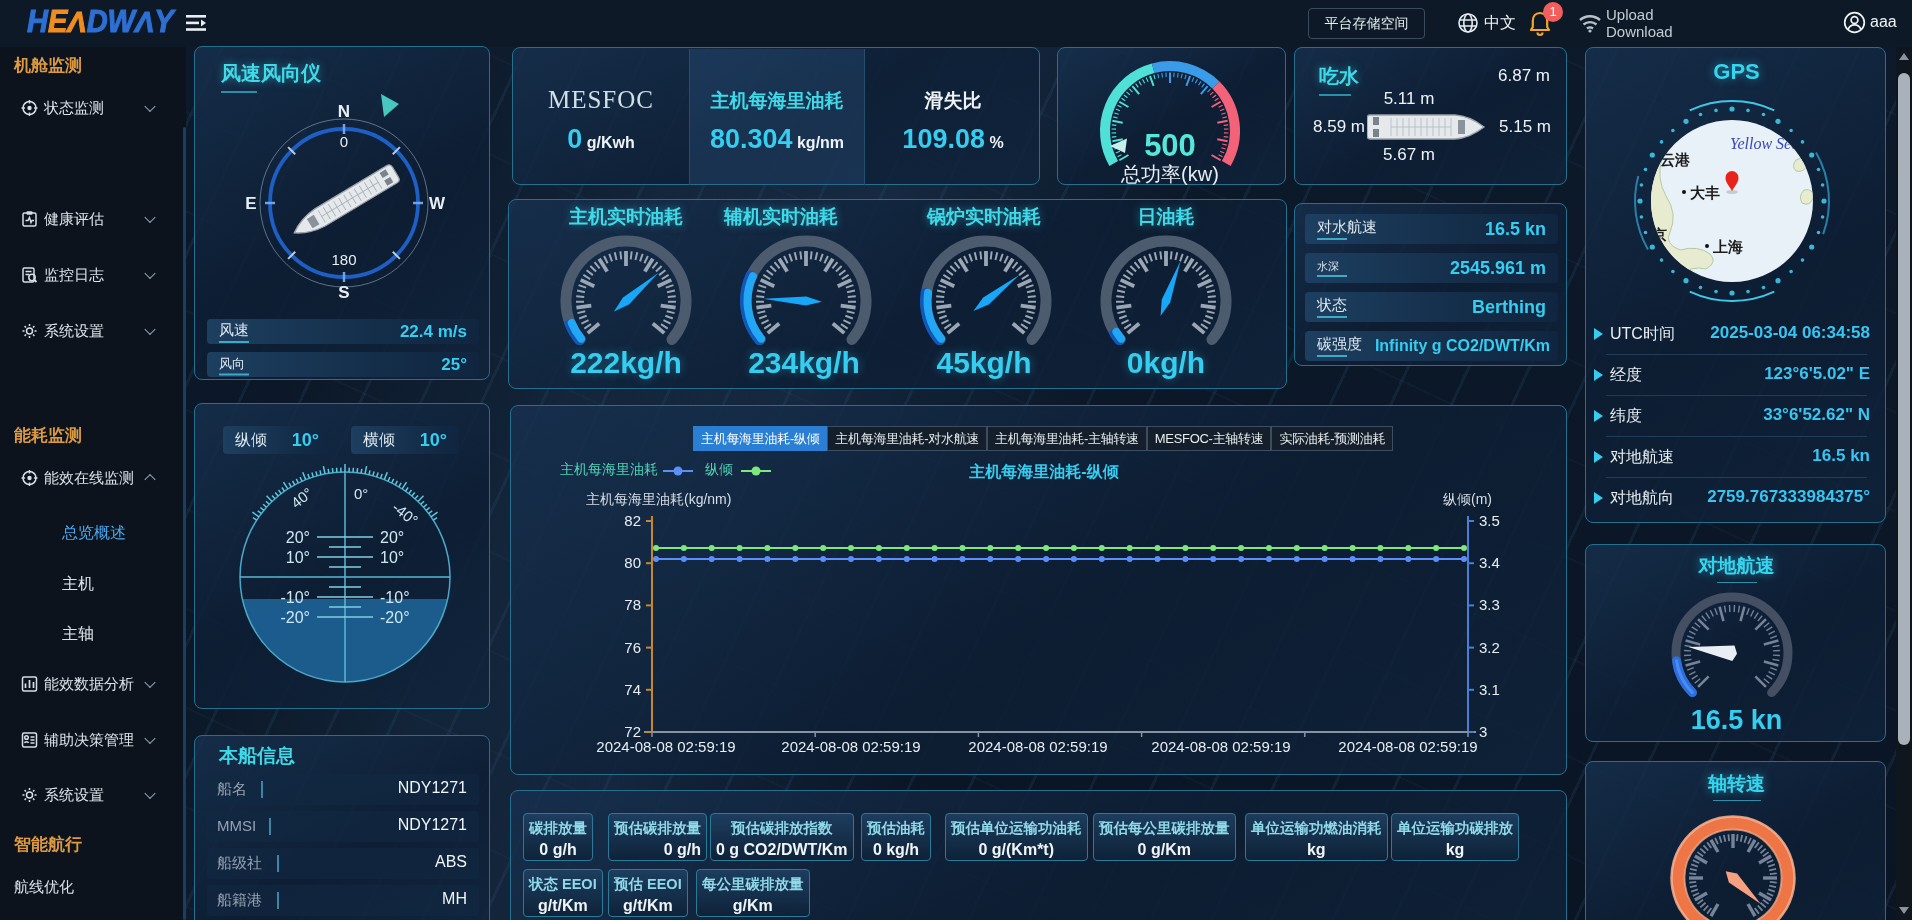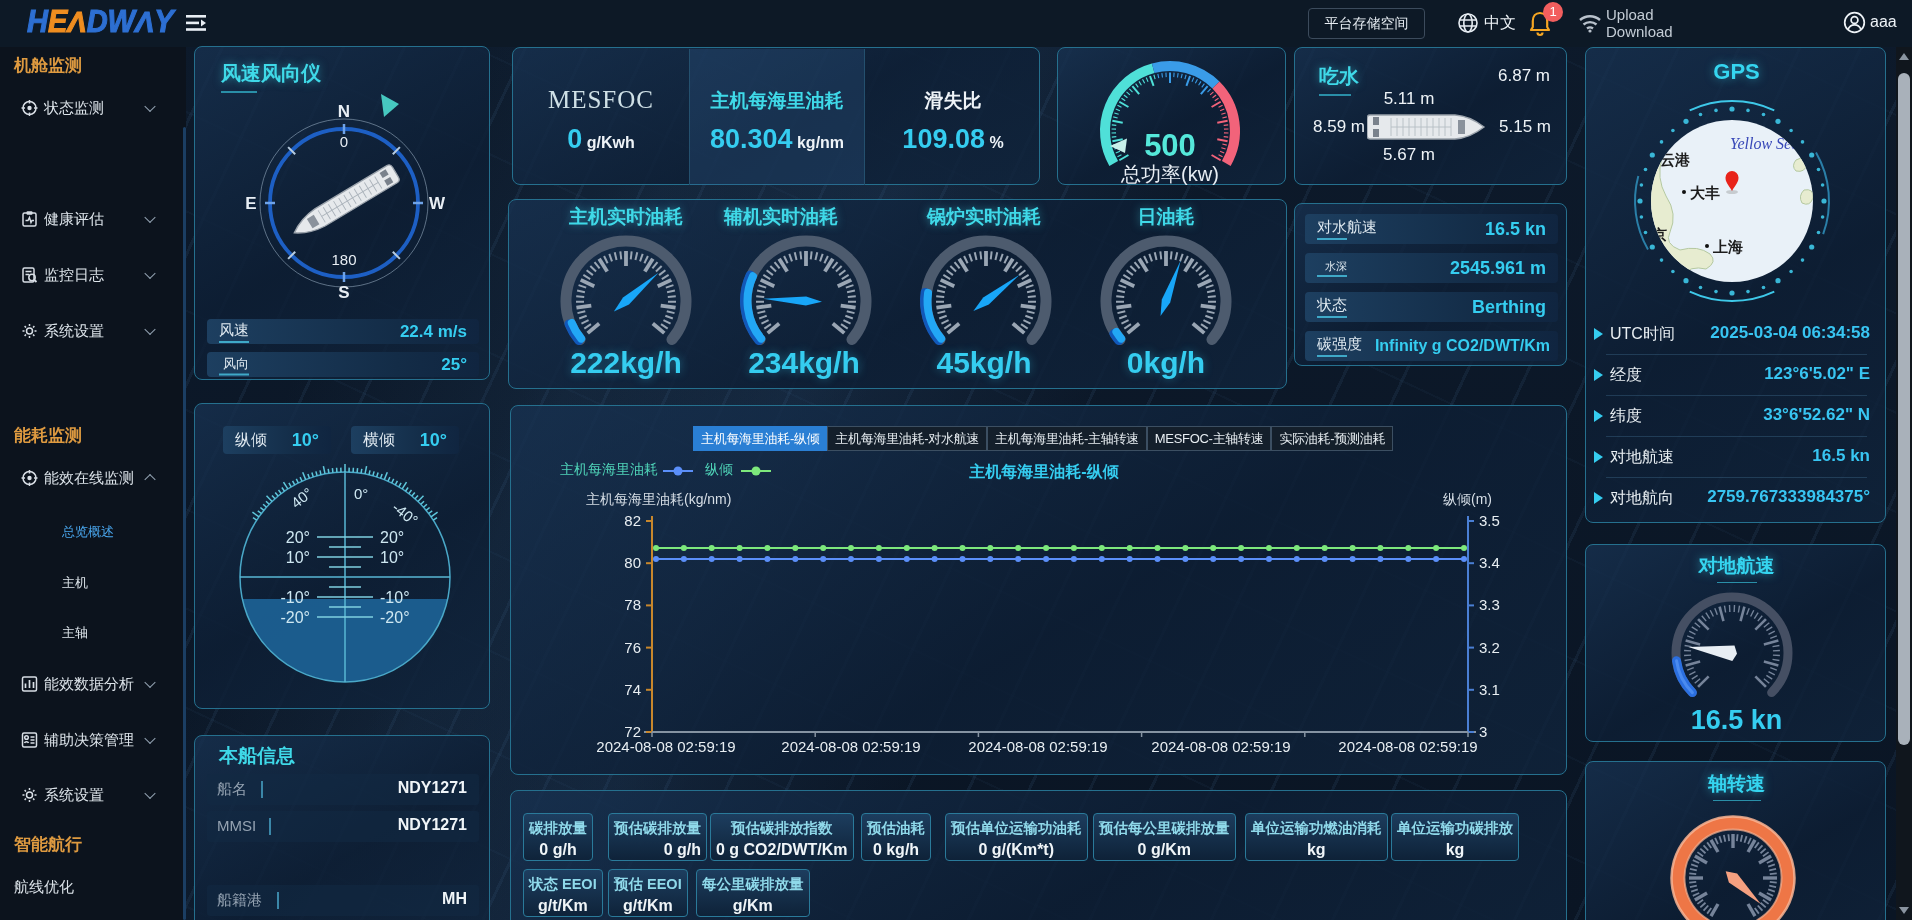--- a/index.html
+++ b/index.html
@@ -12,35 +12,35 @@
 repeating-linear-gradient(115deg, rgba(70,110,150,0.13) 0 3px, rgba(0,0,0,0) 3px 55px),
 repeating-linear-gradient(25deg, rgba(60,100,140,0.07) 0 2px, rgba(0,0,0,0) 2px 90px),
 linear-gradient(180deg,#0d1a2b 0%,#0a1524 100%);}
 #header{position:absolute;left:0;top:0;width:1912px;height:47px;background:#0d1926;}
 #sidebar{position:absolute;left:0;top:47px;width:186px;height:873px;background:#0c131d;}
 #sidebar:after{content:"";position:absolute;right:0;top:80px;bottom:0;width:3px;background:#1b3e63;border-radius:2px;}
 .panel{position:absolute;border:1.5px solid #25708e;border-radius:8px;
 background:linear-gradient(150deg, rgba(23,49,80,0.80) 0%, rgba(13,30,52,0.85) 55%, rgba(16,36,60,0.80) 100%);}
 .ptitle{color:#3fd9e8;font-size:20px;font-weight:bold;text-shadow:0 0 9px rgba(62,215,235,0.5);}
 .ptitle u{display:block;width:36px;height:2px;background:#2a8fa8;margin-top:4px;}
-.row-box{position:absolute;border-radius:4px;background:linear-gradient(90deg,#1d3f60 0%,#132c47 70%,#102540 100%);text-align:right;}
+.row-box{position:absolute;border-radius:4px;background:linear-gradient(90deg,#1d3f60 0%,#132c47 70%,#102540 100%);}
 .row-lab{position:absolute;left:12px;top:50%;transform:translateY(-50%);color:#dfe9f0;font-size:16px;}
 .row-lab i{display:block;font-style:normal;height:0;border-bottom:2px solid #3fa9c8;width:30px;margin-top:1px;}
 .row-val{position:absolute;right:12px;top:50%;transform:translateY(-50%);color:#35cdf0;font-size:19px;font-weight:bold;}
 .menu-sec{position:absolute;left:14px;color:#de9a40;font-size:17px;font-weight:bold;}
 .menu-item{position:absolute;left:0;width:186px;height:40px;color:#dde4ea;font-size:15px;}
 .menu-item .txt{position:absolute;left:44px;top:50%;transform:translateY(-50%);}
 .menu-item .chev{position:absolute;right:32px;top:50%;width:8px;height:8px;border-right:1.7px solid #93a2b2;border-bottom:1.7px solid #93a2b2;transform:translateY(-70%) rotate(45deg);}
 .menu-item .chev.up{transform:translateY(-30%) rotate(225deg);}
 .menu-item svg{position:absolute;left:21px;top:50%;transform:translateY(-50%);}
-.menu-sub{position:absolute;left:62px;color:#dde4ea;font-size:13px;text-align:right;}
+.menu-sub{position:absolute;left:62px;color:#dde4ea;font-size:16px;text-align:right;}
 .si-row{position:absolute;left:12px;width:272px;height:31px;background:rgba(18,42,68,0.55);border-radius:3px;}
 .si-lab{position:absolute;left:10px;top:6px;color:#95a3b2;font-size:15px;}
 .si-bar{position:absolute;left:54px;top:7px;width:2px;height:17px;background:#3b87a8;}
-.si-val{position:absolute;right:12px;top:5px;color:#f0f5f8;font-size:16px;font-weight:bold;padding-left:24px;}
+.si-val{position:absolute;right:12px;top:5px;color:#f0f5f8;font-size:16px;font-weight:normal;padding-left:24px;}
 .tab{height:25px;line-height:23px;padding:0 7px;border:1px solid #3c4f62;background:#141f2b;color:#e8eef2;font-size:13px;white-space:nowrap;letter-spacing:-0.3px;}
 .tab-on{background:#2a7fd4;border-color:#2a7fd4;color:#ffffff;}
 .chip{position:absolute;height:48px;border:1px solid #2a7a9a;border-radius:4px;background:linear-gradient(180deg,rgba(30,64,98,0.9),rgba(14,34,56,0.9));text-align:center;color:#8fd9ea;font-size:14.5px;font-weight:bold;padding:4px 5px 0 5px;line-height:21px;white-space:nowrap;}
 .chip b{display:block;color:#f0f5f8;font-size:16px;}
 .gps-row{position:absolute;left:0;width:301px;height:22px;}
 .gps-b{position:absolute;left:8px;top:5px;width:0;height:0;border-left:9px solid #35cdf0;border-top:6px solid transparent;border-bottom:6px solid transparent;}
 .gps-lab{position:absolute;left:24px;top:1px;color:#e8eef2;font-size:16px;text-align:right;}
 .gps-val{position:absolute;right:17px;top:0px;color:#38c5f2;font-size:17px;font-weight:bold;}
 .gps-sep{left:20px;width:261px;height:1px;background:rgba(90,150,190,0.25);}
 </style>
@@ -322,20 +322,25 @@
   <div style="position:absolute;left:24px;top:7px;color:#3fd9e8;font-size:19px;font-weight:bold;">本船信息</div>
   <div class="si-row" style="top:38px;">
         <span class="si-lab">船名</span>
         <span class="si-bar"></span>
         <span class="si-val">NDY1271</span>
       </div>
   <div class="si-row" style="top:75px;">
         <span class="si-lab">MMSI</span>
         <span class="si-bar" style="left:62px;"></span>
         <span class="si-val">NDY1271</span>
+      </div>
+  <div class="si-row" style="top:112px;">
+        <span class="si-lab">船级社</span>
+        <span class="si-bar" style="left:70px;"></span>
+        <span class="si-val">ABS</span>
       </div>
   <div class="si-row" style="top:149px;">
         <span class="si-lab">船籍港</span>
         <span class="si-bar" style="left:70px;"></span>
         <span class="si-val">MH</span>
       </div>
 </div>
 
 <div class="panel" id="p-mesfoc" style="left:512px;top:47px;width:528px;height:138px;">
   <div class="abs" style="left:176px;top:1px;width:176px;height:136px;background:rgba(52,98,148,0.28);border-left:1px solid #24506e;border-right:1px solid #24506e;"></div>

